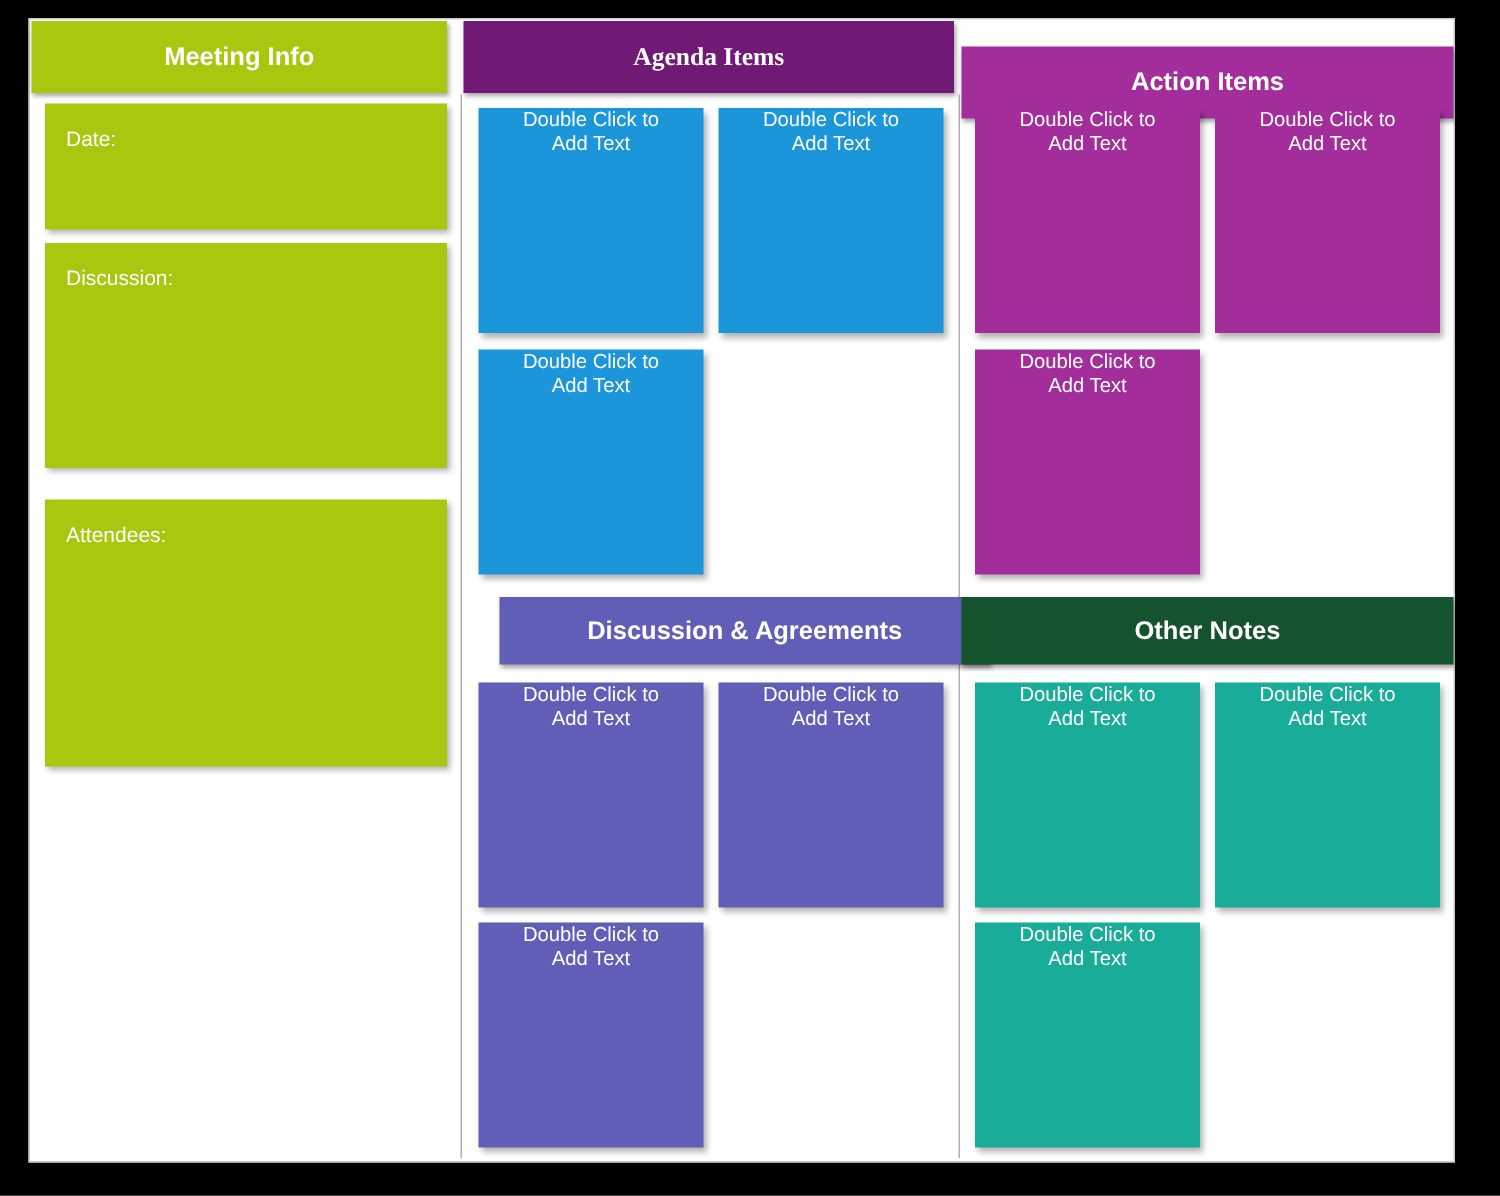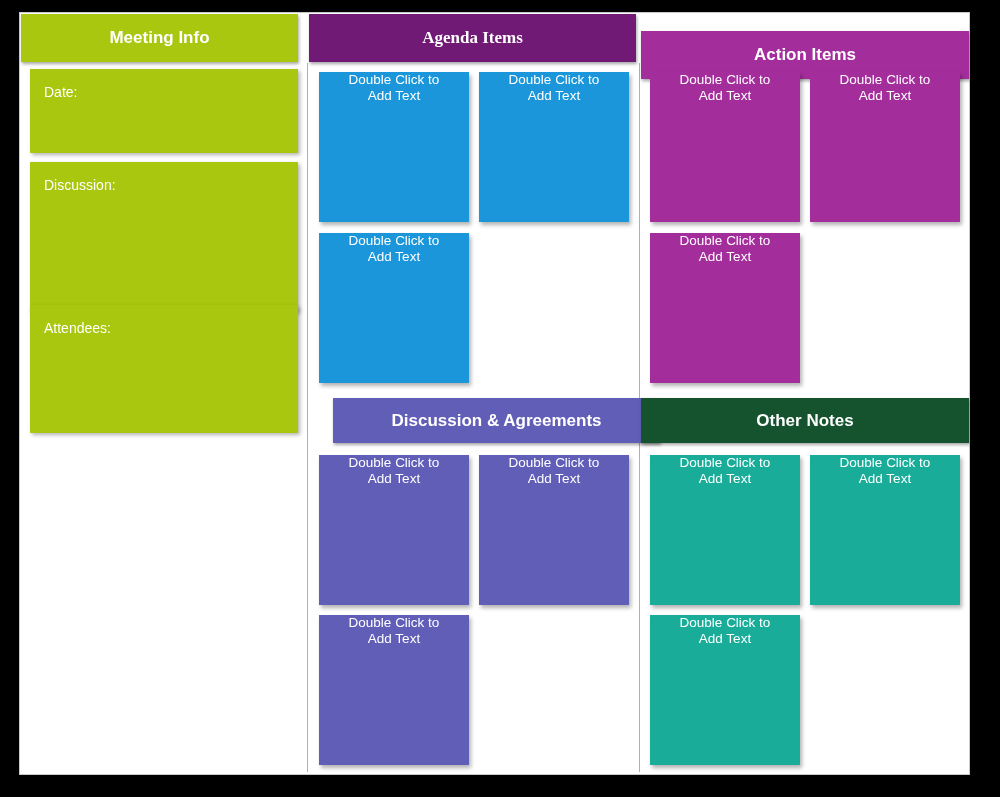--- a/index.html
+++ b/index.html
@@ -54,21 +54,21 @@
     left: 10px;
     width: 268px;
     color: #ffffff;
     font-size: 14px;
     padding: 15px 0 0 14px;
     box-sizing: border-box;
     box-shadow: 2px 2px 4px rgba(0,0,0,0.3);
   }
   .field.date      { top: 56px;  height: 84px;  }
   .field.objective { top: 149px; height: 150px; }
-  .field.attendees { top: 292px; height: 128px; }
+  .field.attendees { top: 320px; height: 178px; }
 
   .note {
     position: absolute;
     width: 150px;
     height: 150px;
     color: #ffffff;
     font-size: 13.5px;
     line-height: 1.18;
     display: flex;
     align-items: flex-start;

